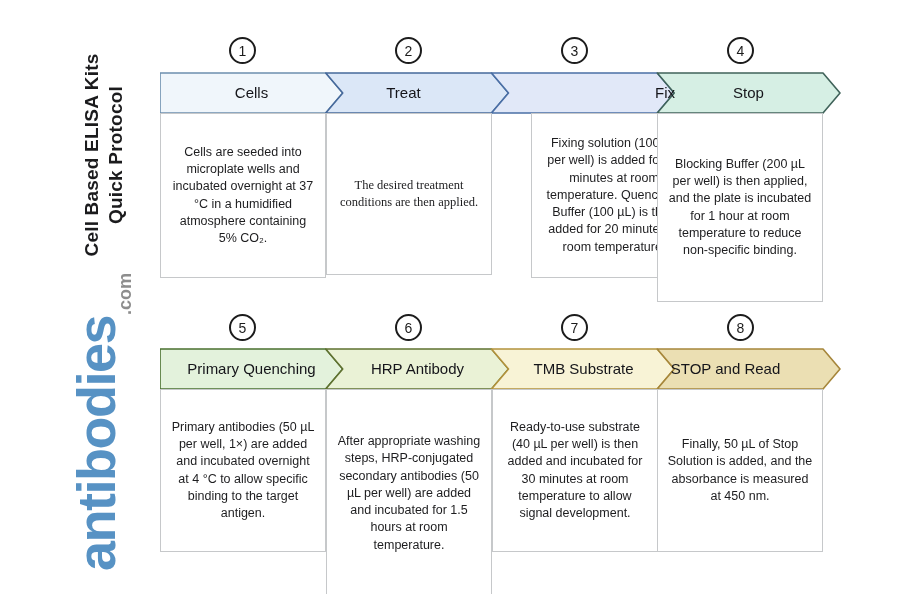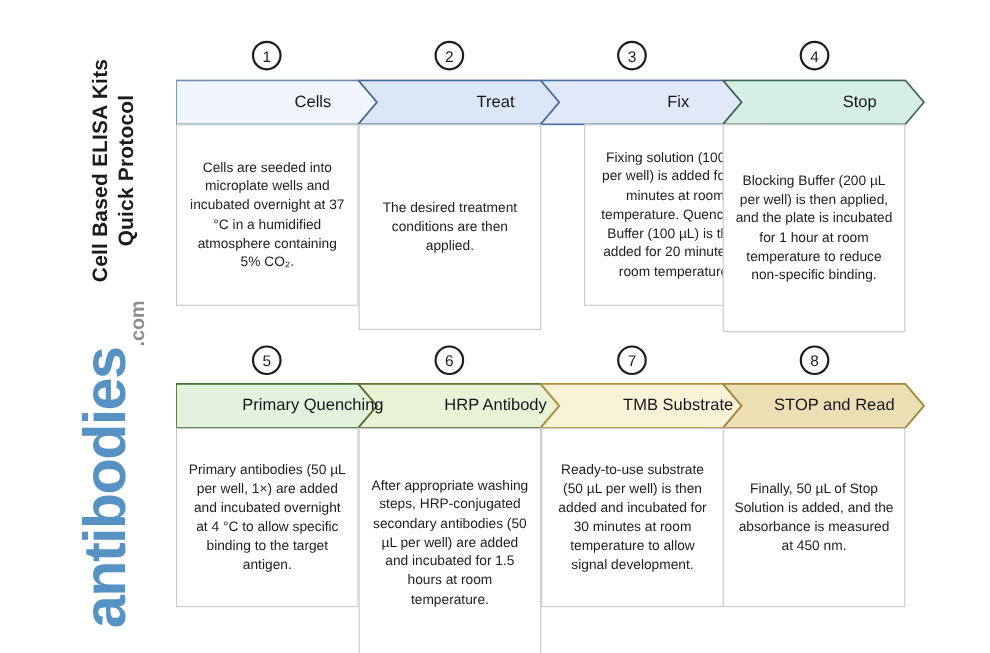--- a/index.html
+++ b/index.html
@@ -21,21 +21,21 @@
   .logo-suffix{font-size:18px;font-weight:bold;transform:translateY(13px);margin-left:1px;}
   .step-circle{
     position:absolute;width:27px;height:27px;box-sizing:border-box;
     border:2px solid #1c1c1c;border-radius:50%;background:#ffffff;
     display:flex;align-items:center;justify-content:center;
     font-size:14px;color:#1c1c1c;
   }
   .arrow-band{position:absolute;}
   .step-label{
     position:absolute;height:40px;display:flex;align-items:center;justify-content:center;
-    font-size:15px;color:#15151a;padding-left:33px;
+    font-size:15px;color:#15151a;
   }
   .step-box{
     position:absolute;background:#ffffff;border:1px solid #c6c8ca;box-sizing:border-box;
     display:flex;align-items:center;justify-content:center;
   }
   .step-desc{
     padding:6px 9px;font-size:12.5px;line-height:1.38;text-align:center;color:#1d1d1f;
   }
 </style>
 </head>
@@ -65,30 +65,30 @@
       </div>
       <div class="step-label" style="left: 160px; width: 183px; top: 72px;">
         <span>Cells</span>
       </div>
       <div class="step-box" style="left: 160px; width: 166px; top: 113px; height: 165px;">
         <div class="step-desc">Cells are seeded into microplate wells and incubated overnight at 37 °C in a humidified atmosphere containing 5% CO₂.</div>
       </div>
       <div class="step-circle" style="left: 395px; top: 37px;">
         <span>2</span>
       </div>
-      <div class="step-label" style="left: 326px; width: 183px; top: 72px;">
+      <div class="step-label" style="left: 312px; width: 183px; top: 72px;">
         <span>Treat</span>
       </div>
-      <div class="step-box" style="left: 326px; width: 166px; top: 113px; height: 187px;">
+      <div class="step-box" style="left: 326px; width: 166px; top: 113px; height: 162px; font-family: Liberation Serif, serif;">
         <div class="step-desc">The desired treatment conditions are then applied.</div>
       </div>
       <div class="step-circle" style="left: 561px; top: 37px;">
         <span>3</span>
       </div>
-      <div class="step-label" style="left: 492px; width: 183px; top: 72px;">
+      <div class="step-label" style="left: 492px; width: 183px; top: 72px; justify-content: flex-end;">
         <span>Fix</span>
       </div>
       <div class="step-box" style="left: 492px; width: 166px; top: 113px; height: 165px; margin-left: 39px;">
         <div class="step-desc">Fixing solution (100 µL per well) is added for 20 minutes at room temperature. Quenching Buffer (100 µL) is then added for 20 minutes at room temperature.</div>
       </div>
       <div class="step-circle" style="left: 727px; top: 37px;">
         <span>4</span>
       </div>
       <div class="step-label" style="left: 657px; width: 183px; top: 72px;">
         <span>Stop</span>
@@ -120,21 +120,21 @@
       <div class="step-box" style="left: 326px; width: 166px; top: 389px; height: 209px;">
         <div class="step-desc">After appropriate washing steps, HRP-conjugated secondary antibodies (50 µL per well) are added and incubated for 1.5 hours at room temperature.</div>
       </div>
       <div class="step-circle" style="left: 561px; top: 314px;">
         <span>7</span>
       </div>
       <div class="step-label" style="left: 492px; width: 183px; top: 348px;">
         <span>TMB Substrate</span>
       </div>
       <div class="step-box" style="left: 492px; width: 166px; top: 389px; height: 163px;">
-        <div class="step-desc">Ready-to-use substrate (50 µL per well) is then added and incubated for 30 minutes at room temperature to allow signal development.</div>
+        <div class="step-desc">Ready-to-use substrate (40 µL per well) is then added and incubated for 30 minutes at room temperature to allow signal development.</div>
       </div>
       <div class="step-circle" style="left: 727px; top: 314px;">
         <span>8</span>
       </div>
       <div class="step-label" style="left: 634px; width: 183px; top: 348px;">
         <span>STOP and Read</span>
       </div>
       <div class="step-box" style="left: 657px; width: 166px; top: 389px; height: 163px;">
         <div class="step-desc">Finally, 50 µL of Stop Solution is added, and the absorbance is measured at 450 nm.</div>
       </div>

